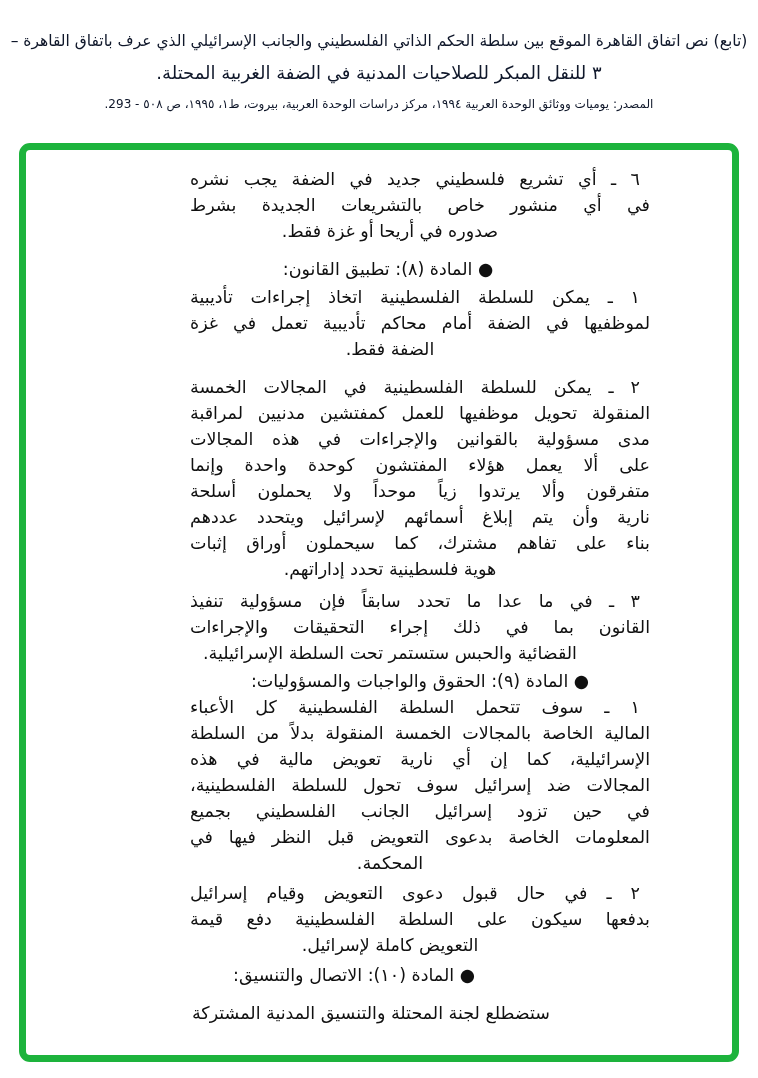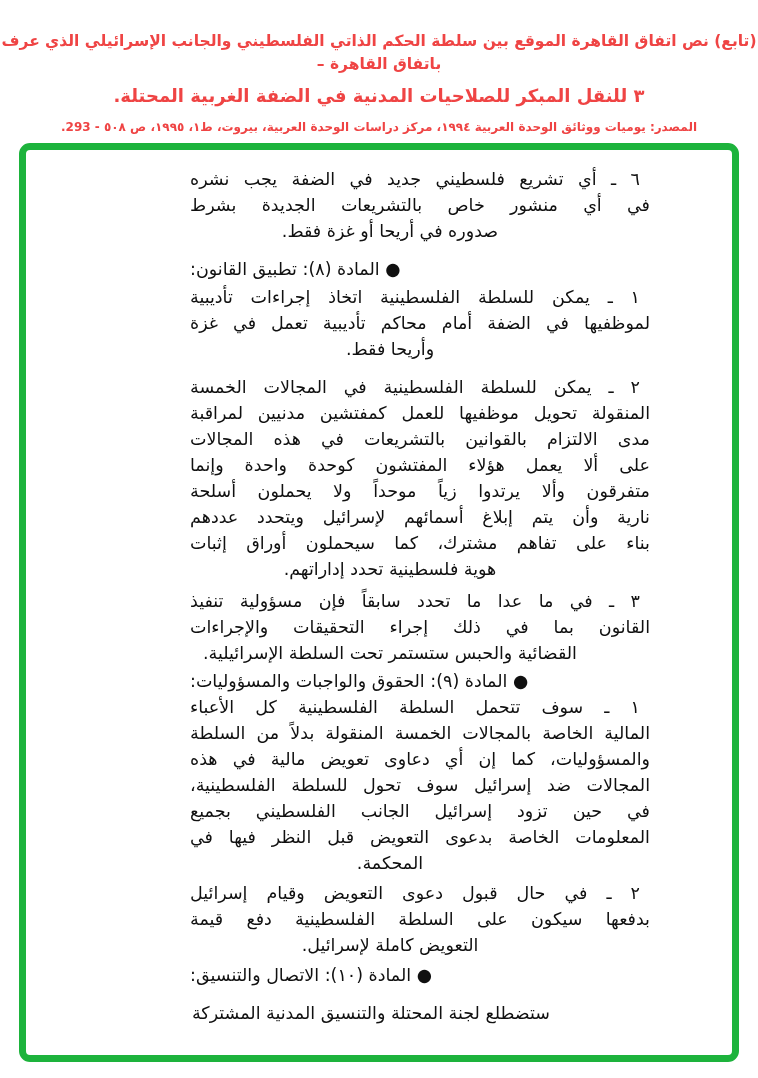--- a/index.html
+++ b/index.html
@@ -12,22 +12,22 @@
     height: 1078px;
     position: relative;
     overflow: hidden;
     font-family: "DejaVu Sans", sans-serif;
     color: #101010;
   }
   
   .doc-header {
     direction: rtl;
     text-align: center;
-    font-weight: bold;
-    color: #ef4444;
+    font-weight: normal;
+    color: #0f172a;
   }
   .hline1 {
     padding-top: 30px;
     font-size: 15.5px;
     line-height: 23px;
   }
   .hline2 {
     margin-top: 9px;
     font-size: 18px;
     line-height: 22px;
@@ -57,21 +57,21 @@
     line-height: 26px;
   }
   .ln { display: block; }
   
   .just { text-align: justify; text-align-last: justify; }
   
   .fl { padding-right: 10px; }
   
   .ctr { text-align: center; padding-right: 60px; }
   
-  .rt { text-align: left; }
+  .rt { text-align: center; }
   .b8  { padding-right: 64px; }
   .b9  { padding-right: 0; }
   .b10 { padding-right: 132px; }
   .pl  { text-align: right; padding-right: 100px; }
   
   .m0  { margin-top: 0; }
   .m2  { margin-top: 2px; }
   .m4  { margin-top: 4px; }
   .m6  { margin-top: 6px; }
   .m12 { margin-top: 12px; }
@@ -93,48 +93,48 @@
     <span class="ln ctr">صدوره في أريحا أو غزة فقط.</span>
   </div>
 
   <div class="para m12">
     <span class="ln rt b8">● المادة (٨): تطبيق القانون:</span>
   </div>
 
   <div class="para m2">
     <span class="ln just fl">١ ـ يمكن للسلطة الفلسطينية اتخاذ إجراءات تأديبية</span>
     <span class="ln just">لموظفيها في الضفة أمام محاكم تأديبية تعمل في غزة</span>
-    <span class="ln ctr">وأريحا فقط.</span>
+    <span class="ln ctr">الضفة فقط.</span>
   </div>
 
   <div class="para m12">
     <span class="ln just fl">٢ ـ يمكن للسلطة الفلسطينية في المجالات الخمسة</span>
     <span class="ln just">المنقولة تحويل موظفيها للعمل كمفتشين مدنيين لمراقبة</span>
-    <span class="ln just">مدى الالتزام بالقوانين بالتشريعات في هذه المجالات</span>
+    <span class="ln just">مدى مسؤولية بالقوانين والإجراءات في هذه المجالات</span>
     <span class="ln just">على ألا يعمل هؤلاء المفتشون كوحدة واحدة وإنما</span>
     <span class="ln just">متفرقون وألا يرتدوا زياً موحداً ولا يحملون أسلحة</span>
     <span class="ln just">نارية وأن يتم إبلاغ أسمائهم لإسرائيل ويتحدد عددهم</span>
     <span class="ln just">بناء على تفاهم مشترك، كما سيحملون أوراق إثبات</span>
     <span class="ln ctr">هوية فلسطينية تحدد إداراتهم.</span>
   </div>
 
   <div class="para m6">
     <span class="ln just fl">٣ ـ في ما عدا ما تحدد سابقاً فإن مسؤولية تنفيذ</span>
     <span class="ln just">القانون بما في ذلك إجراء التحقيقات والإجراءات</span>
     <span class="ln ctr">القضائية والحبس ستستمر تحت السلطة الإسرائيلية.</span>
   </div>
 
   <div class="para m2">
     <span class="ln rt b9">● المادة (٩): الحقوق والواجبات والمسؤوليات:</span>
   </div>
 
   <div class="para m0">
     <span class="ln just fl">١ ـ سوف تتحمل السلطة الفلسطينية كل الأعباء</span>
     <span class="ln just">المالية الخاصة بالمجالات الخمسة المنقولة بدلاً من السلطة</span>
-    <span class="ln just">والمسؤوليات، كما إن أي دعاوى تعويض مالية في هذه</span>
+    <span class="ln just">الإسرائيلية، كما إن أي نارية تعويض مالية في هذه</span>
     <span class="ln just">المجالات ضد إسرائيل سوف تحول للسلطة الفلسطينية،</span>
     <span class="ln just">في حين تزود إسرائيل الجانب الفلسطيني بجميع</span>
     <span class="ln just">المعلومات الخاصة بدعوى التعويض قبل النظر فيها في</span>
     <span class="ln ctr">المحكمة.</span>
   </div>
 
   <div class="para m4">
     <span class="ln just fl">٢ ـ في حال قبول دعوى التعويض وقيام إسرائيل</span>
     <span class="ln just">بدفعها سيكون على السلطة الفلسطينية دفع قيمة</span>
     <span class="ln ctr">التعويض كاملة لإسرائيل.</span>

